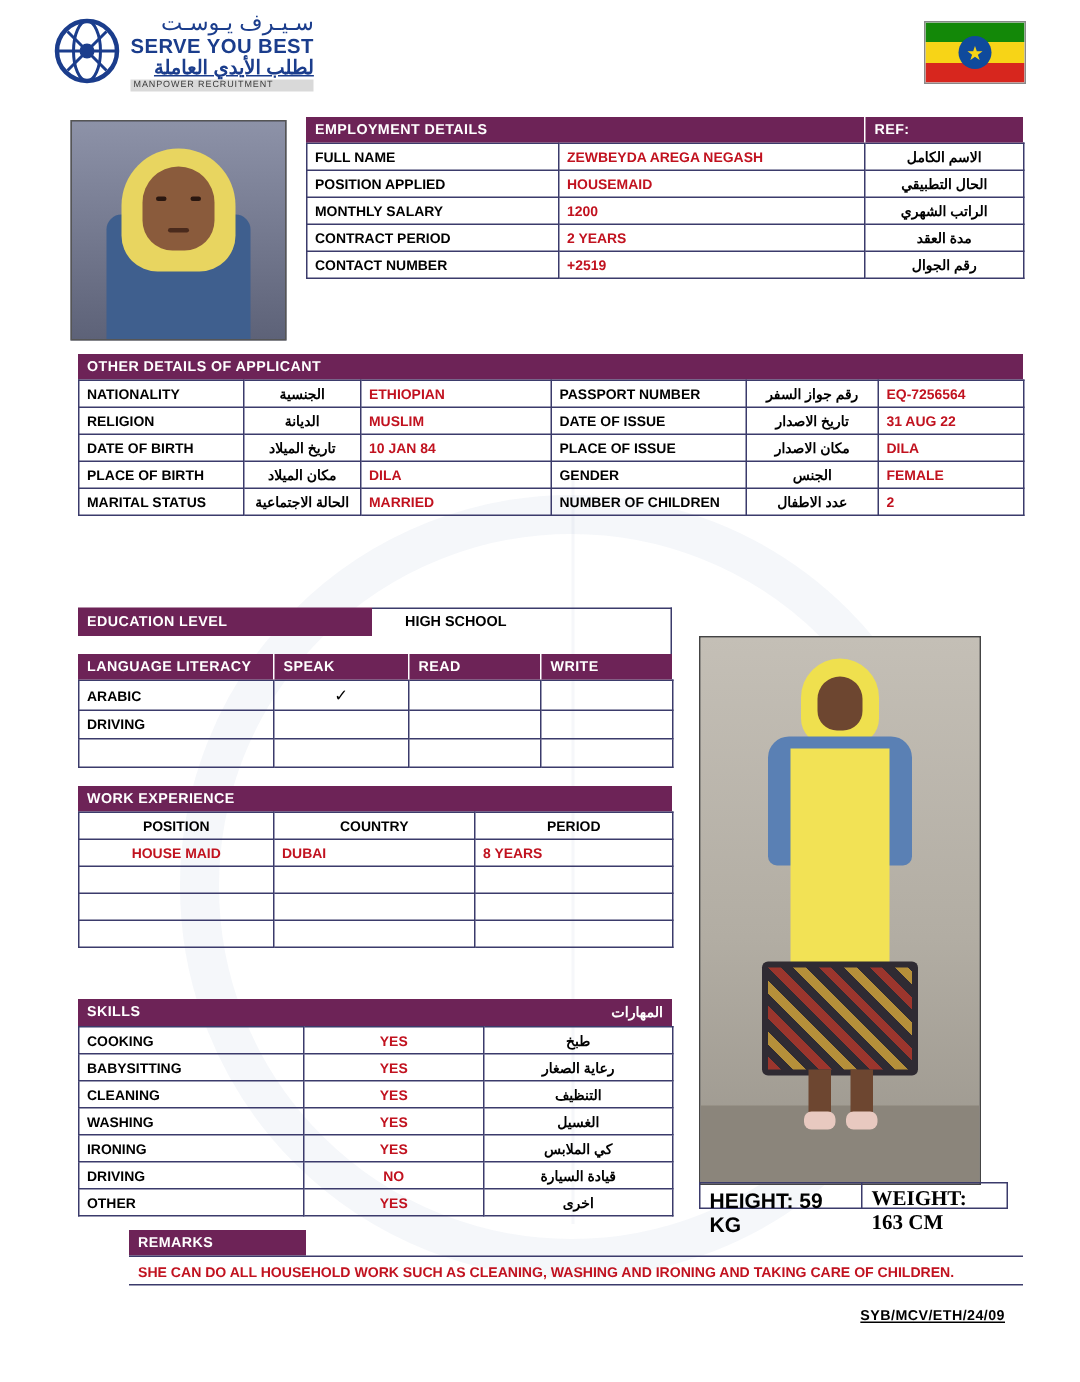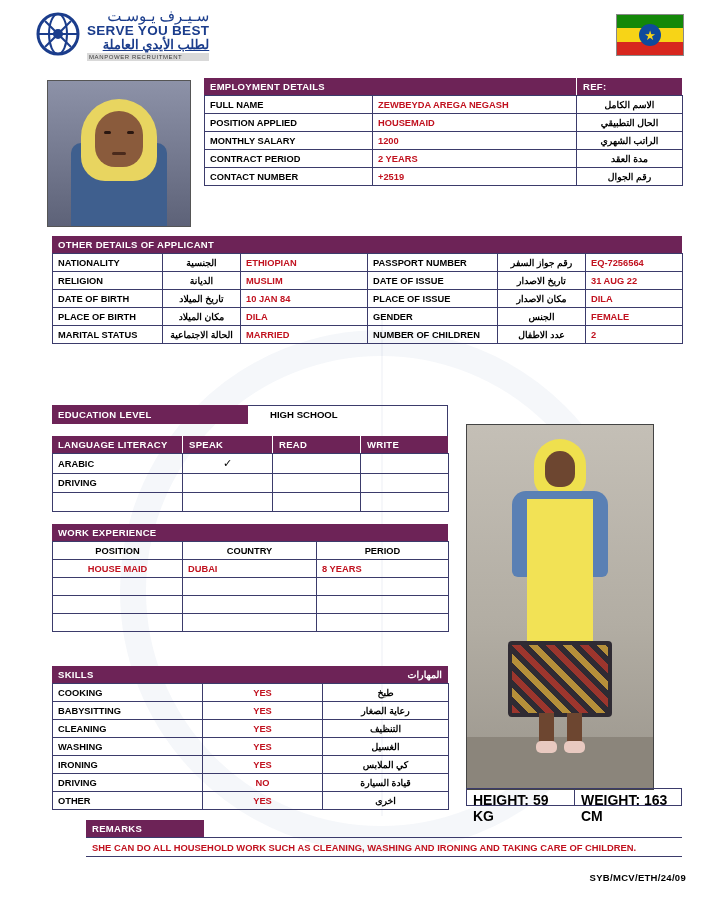--- a/index.html
+++ b/index.html
@@ -271,41 +271,42 @@
     font-size: 14px;
     font-weight: bold;
   }
   .hw div {
     border: 1px solid #3b3b6b;
     padding: 3px 6px;
     box-sizing: border-box;
     height: 18px;
   }
   .hw .h { width: 108px; border-right: none; }
-  .hw .w { width: 108px; }
+  .hw .w { width: 98px; font-family: Liberation Serif, serif; }
 
   
   .remarks { position: absolute; left: 86px; top: 820px; width: 596px; }
   .remarks .bar { width: 118px; }
   .remarks .rtext {
     font-size: 9.4px;
     font-weight: bold;
     color: #c1121f;
     padding: 4px 0 0 6px;
     border-top: 1px solid #3b3b6b;
     border-bottom: 1px solid #3b3b6b;
     height: 20px;
     box-sizing: border-box;
   }
   .refcode {
     position: absolute;
-    right: 34px; top: 872px;
+    right: 50px; top: 872px;
     font-size: 9.5px;
     font-weight: bold;
     letter-spacing: .3px;
+    text-decoration: underline;
   }
 </style>
 </head>
 <body>
 
 <div class="page">
   <div class="watermark"></div>
 
   <div class="content">
 

